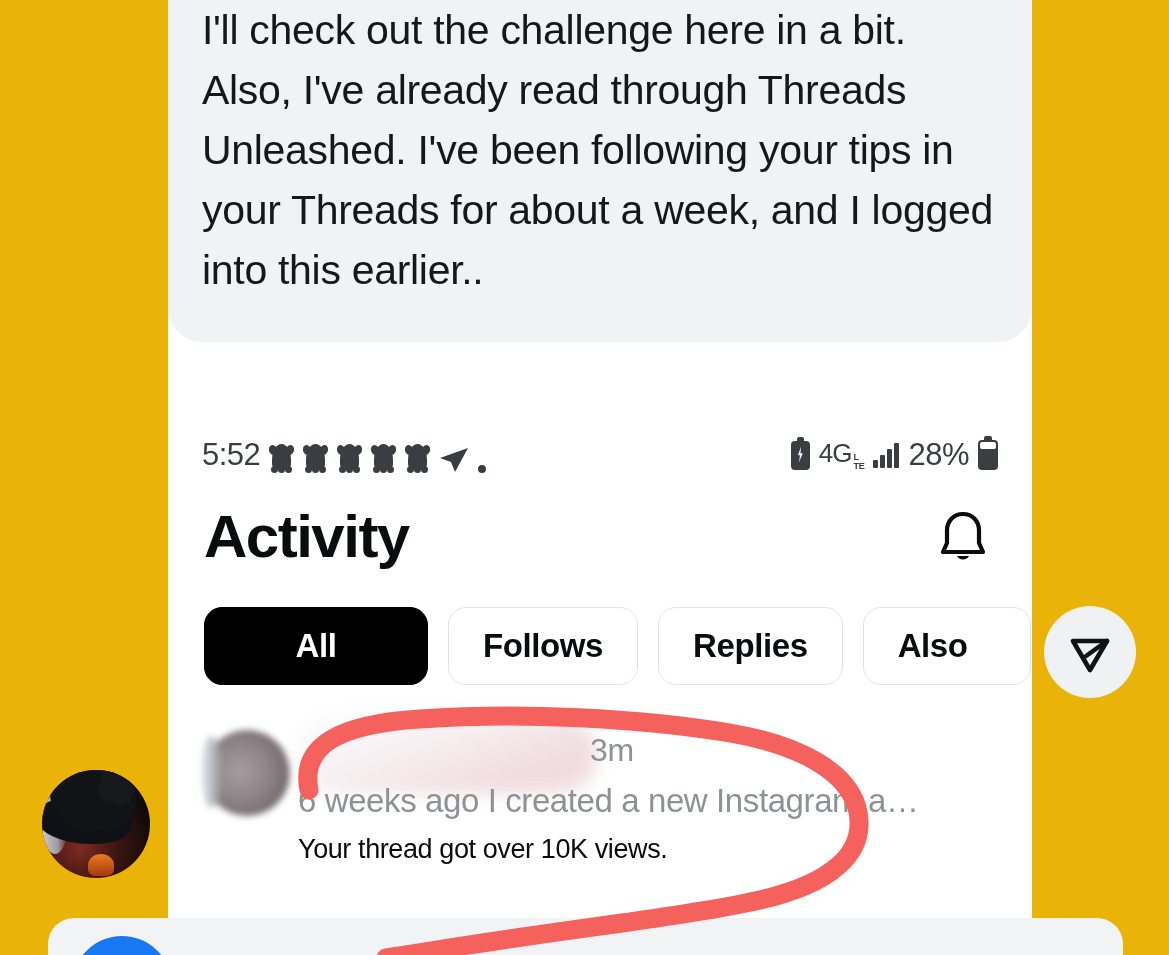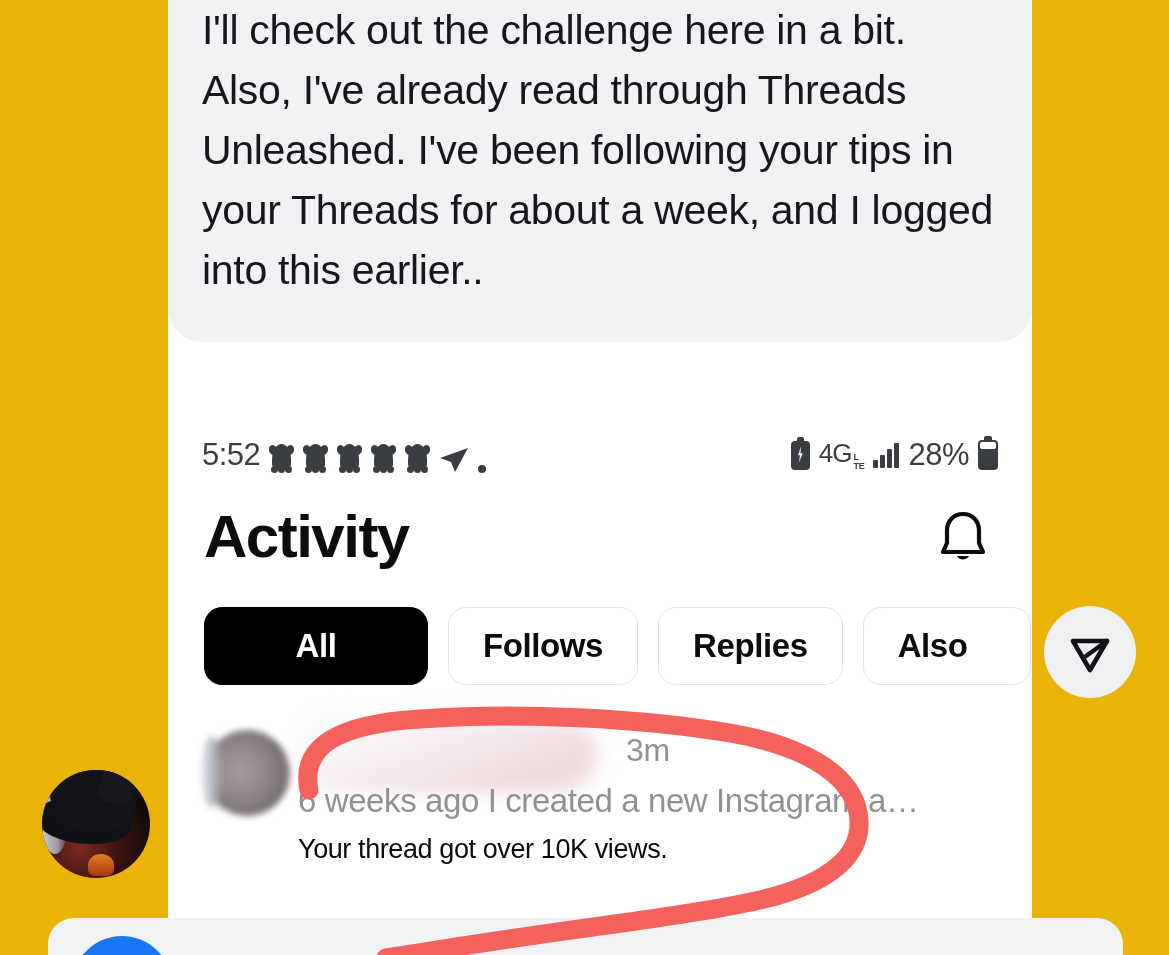--- a/index.html
+++ b/index.html
@@ -168,21 +168,21 @@
   .name-line{
     position:absolute;left:130px;top:18px;width:560px;height:42px;
     display:flex;align-items:center;
   }
   .name-redaction{
     position:absolute;left:0;top:-12px;width:300px;height:78px;border-radius:40px;
     background:linear-gradient(160deg,#fdfdfe 0%, #f6eef0 42%, #f0dadd 78%, #f3e4e6 100%);
     filter:blur(9px);
   }
   .time-ago{
-    position:absolute;left:328px;top:4px;font-size:32px;color:#8e9196;letter-spacing:-0.4px;
+    position:absolute;left:292px;top:4px;font-size:32px;color:#8e9196;letter-spacing:-0.4px;
   }
   .preview-line{
     position:absolute;left:130px;top:72px;width:700px;
     font-size:33px;color:#8e9196;letter-spacing:-0.4px;white-space:nowrap;overflow:hidden;
   }
   .notif-line{
     position:absolute;left:130px;top:124px;width:700px;
     font-size:27px;color:#0b0c0e;letter-spacing:-0.4px;white-space:nowrap;
   }
 

